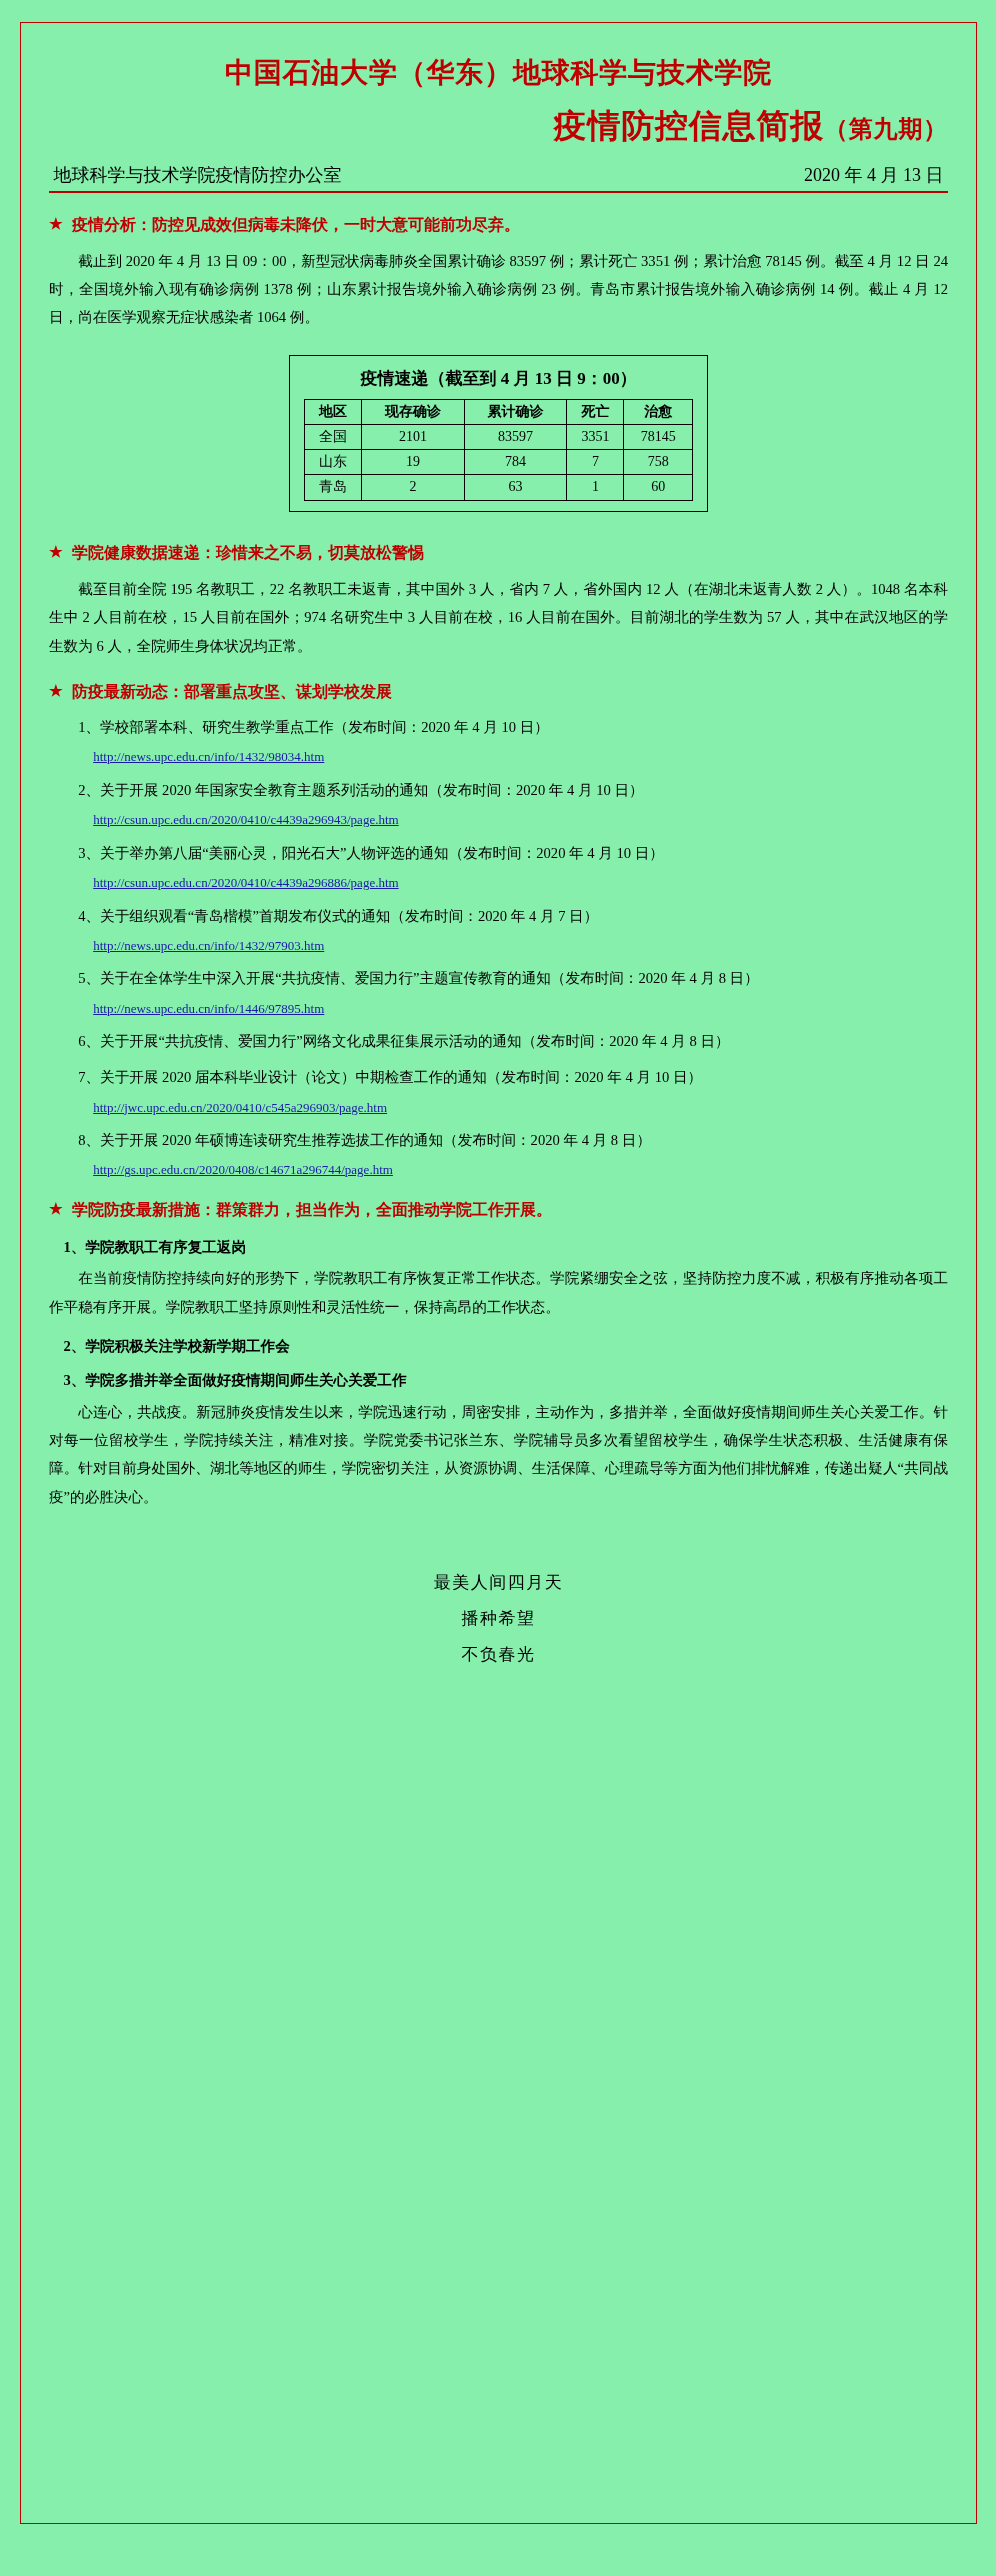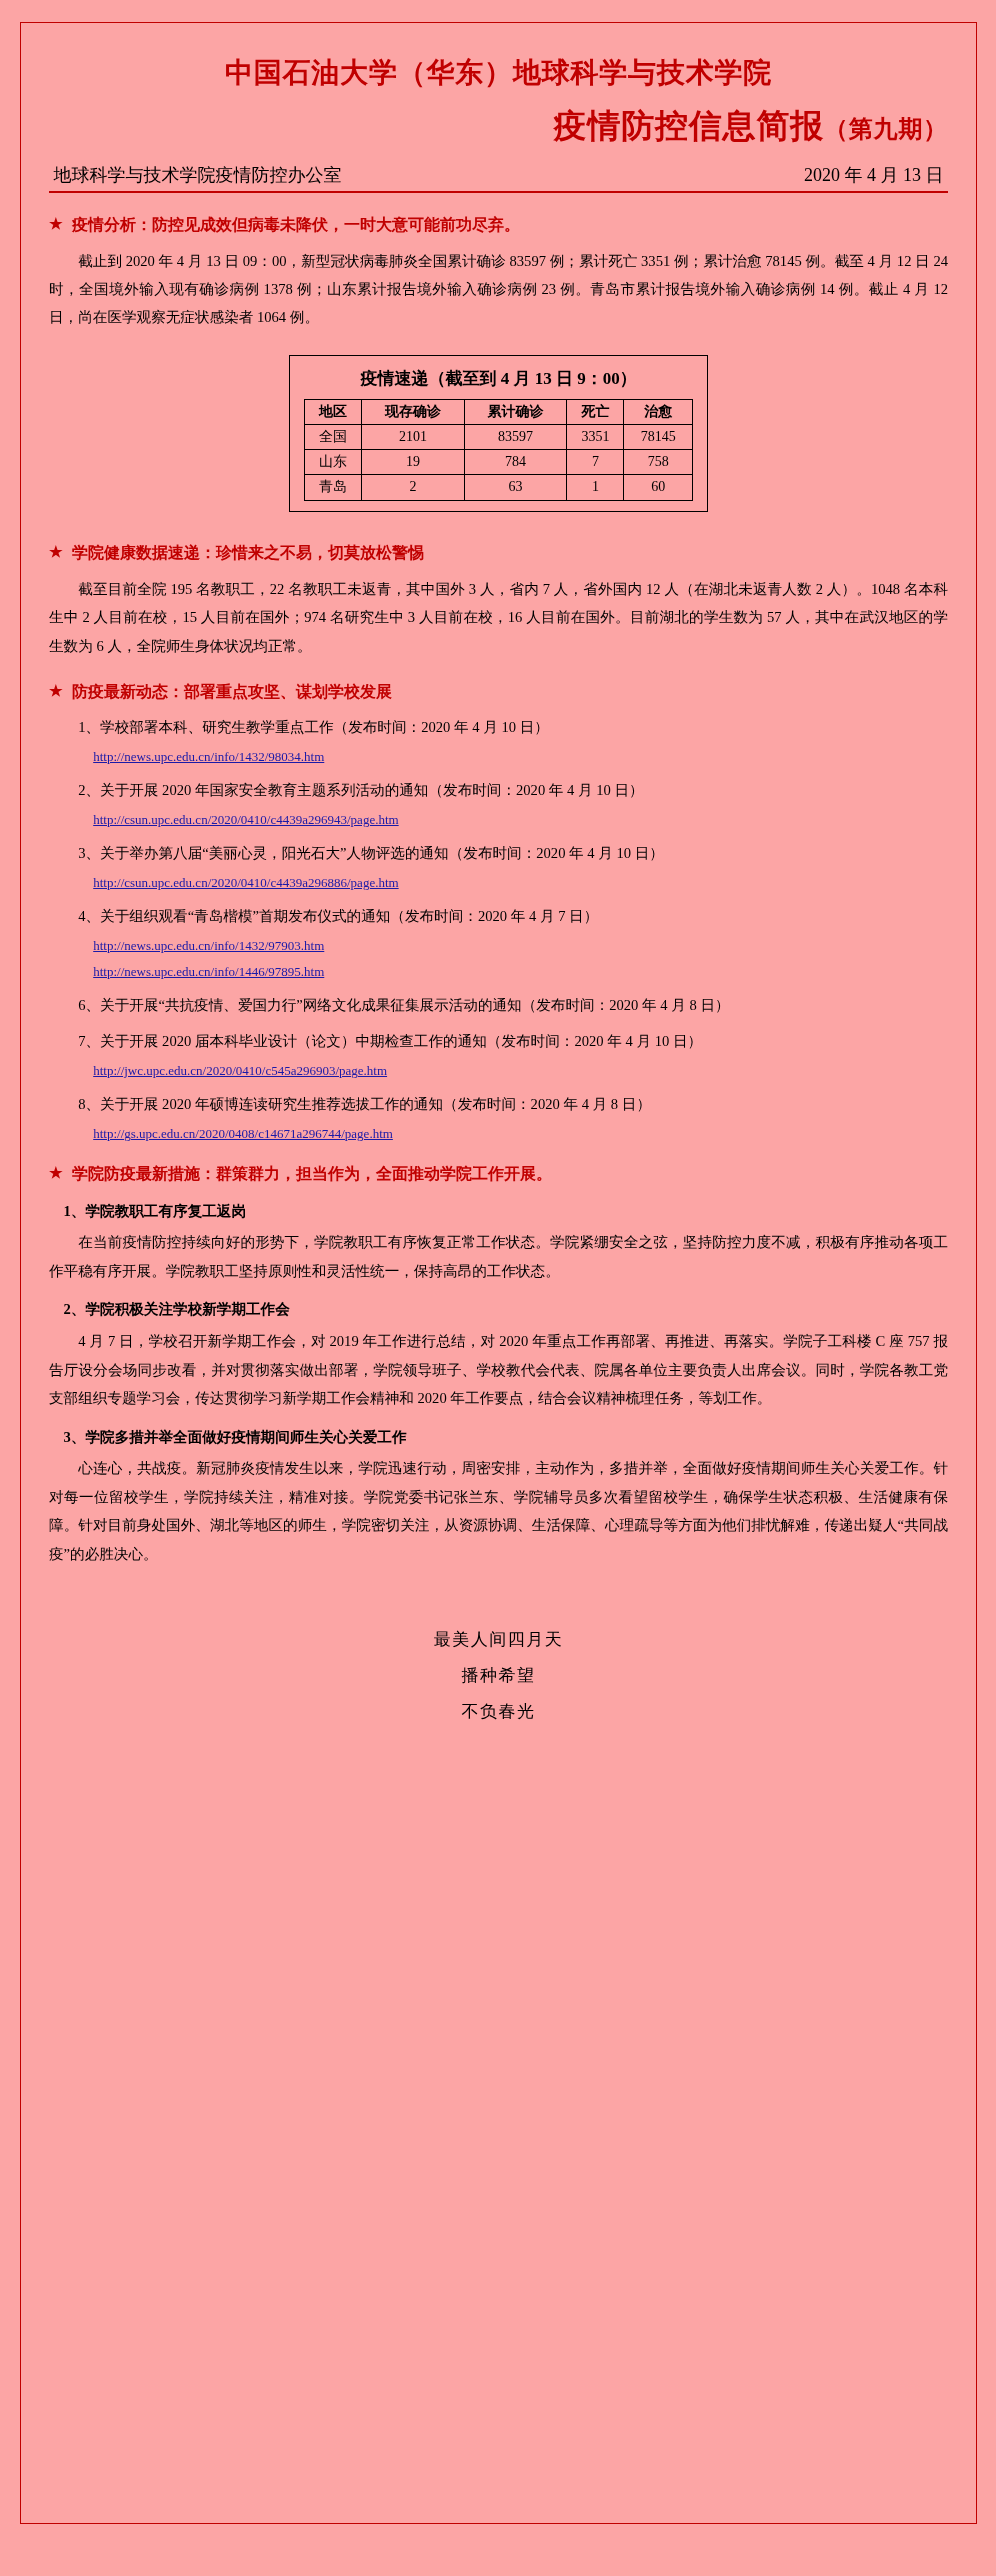--- a/index.html
+++ b/index.html
@@ -7,21 +7,21 @@
     padding: 0;
     background: #ffffff;
   }
   body {
     font-family: "Liberation Serif", "DejaVu Serif", serif;
   }
   .page {
     width: 997px;
     min-height: 2576px;
     margin: 0 auto;
-    background: #fca5a5;
+    background: #86efac;
     position: relative;
     box-sizing: border-box;
     padding: 21.5px 0 31px 0;
   }
   .frame {
     border: 1.5px solid #c00000;
     margin: 0 20px;
     padding: 17px 28px 31px 28px;
     box-sizing: border-box;
     min-height: 2502px;
@@ -219,40 +219,40 @@
 
     <div class="numbered">2、关于开展 2020 年国家安全教育主题系列活动的通知（发布时间：2020 年 4 月 10 日）</div>
     <a class="link" href="#">http://csun.upc.edu.cn/2020/0410/c4439a296943/page.htm</a>
 
     <div class="numbered">3、关于举办第八届“美丽心灵，阳光石大”人物评选的通知（发布时间：2020 年 4 月 10 日）</div>
     <a class="link" href="#">http://csun.upc.edu.cn/2020/0410/c4439a296886/page.htm</a>
 
     <div class="numbered">4、关于组织观看“青岛楷模”首期发布仪式的通知（发布时间：2020 年 4 月 7 日）</div>
     <a class="link" href="#">http://news.upc.edu.cn/info/1432/97903.htm</a>
 
+    <div class="numbered">5、关于在全体学生中深入开展“共抗疫情、爱国力行”主题宣传教育的通知（发布时间：2020 年 4 月 8 日）</div>
     <a class="link" href="#">http://news.upc.edu.cn/info/1446/97895.htm</a>
 
     <div class="numbered">6、关于开展“共抗疫情、爱国力行”网络文化成果征集展示活动的通知（发布时间：2020 年 4 月 8 日）</div>
 
     <div class="numbered">7、关于开展 2020 届本科毕业设计（论文）中期检查工作的通知（发布时间：2020 年 4 月 10 日）</div>
     <a class="link" href="#">http://jwc.upc.edu.cn/2020/0410/c545a296903/page.htm</a>
 
     <div class="numbered">8、关于开展 2020 年硕博连读研究生推荐选拔工作的通知（发布时间：2020 年 4 月 8 日）</div>
     <a class="link" href="#">http://gs.upc.edu.cn/2020/0408/c14671a296744/page.htm</a>
 
     <div class="section-head">
       <span class="star">★</span>
       <span>学院防疫最新措施：群策群力，担当作为，全面推动学院工作开展。</span>
     </div>
 
     <div class="subhead">1、学院教职工有序复工返岗</div>
     <p class="body">在当前疫情防控持续向好的形势下，学院教职工有序恢复正常工作状态。学院紧绷安全之弦，坚持防控力度不减，积极有序推动各项工作平稳有序开展。学院教职工坚持原则性和灵活性统一，保持高昂的工作状态。</p>
 
     <div class="subhead">2、学院积极关注学校新学期工作会</div>
-    <p class="body">4 月 7 日，学校召开新学期工作会，对 2019 年工作进行总结，对 2020 年重点工作再部署、再推进、再落实。学院子工科楼 C 座 757 报告厅设分会场同步改看，并对贯彻落实做出部署，学院领导班子、学校教代会代表、院属各单位主要负责人出席会议。同时，学院各教工党支部组织专题学习会，传达贯彻学习新学期工作会精神和 2020 年工作要点，结合会议精神梳理任务，等划工作。</p>
 
     <div class="subhead">3、学院多措并举全面做好疫情期间师生关心关爱工作</div>
     <p class="body">心连心，共战疫。新冠肺炎疫情发生以来，学院迅速行动，周密安排，主动作为，多措并举，全面做好疫情期间师生关心关爱工作。针对每一位留校学生，学院持续关注，精准对接。学院党委书记张兰东、学院辅导员多次看望留校学生，确保学生状态积极、生活健康有保障。针对目前身处国外、湖北等地区的师生，学院密切关注，从资源协调、生活保障、心理疏导等方面为他们排忧解难，传递出疑人“共同战疫”的必胜决心。</p>
 
     <div class="footer-lines">
       <div>最美人间四月天</div>
       <div>播种希望</div>
       <div>不负春光</div>
     </div>
 

